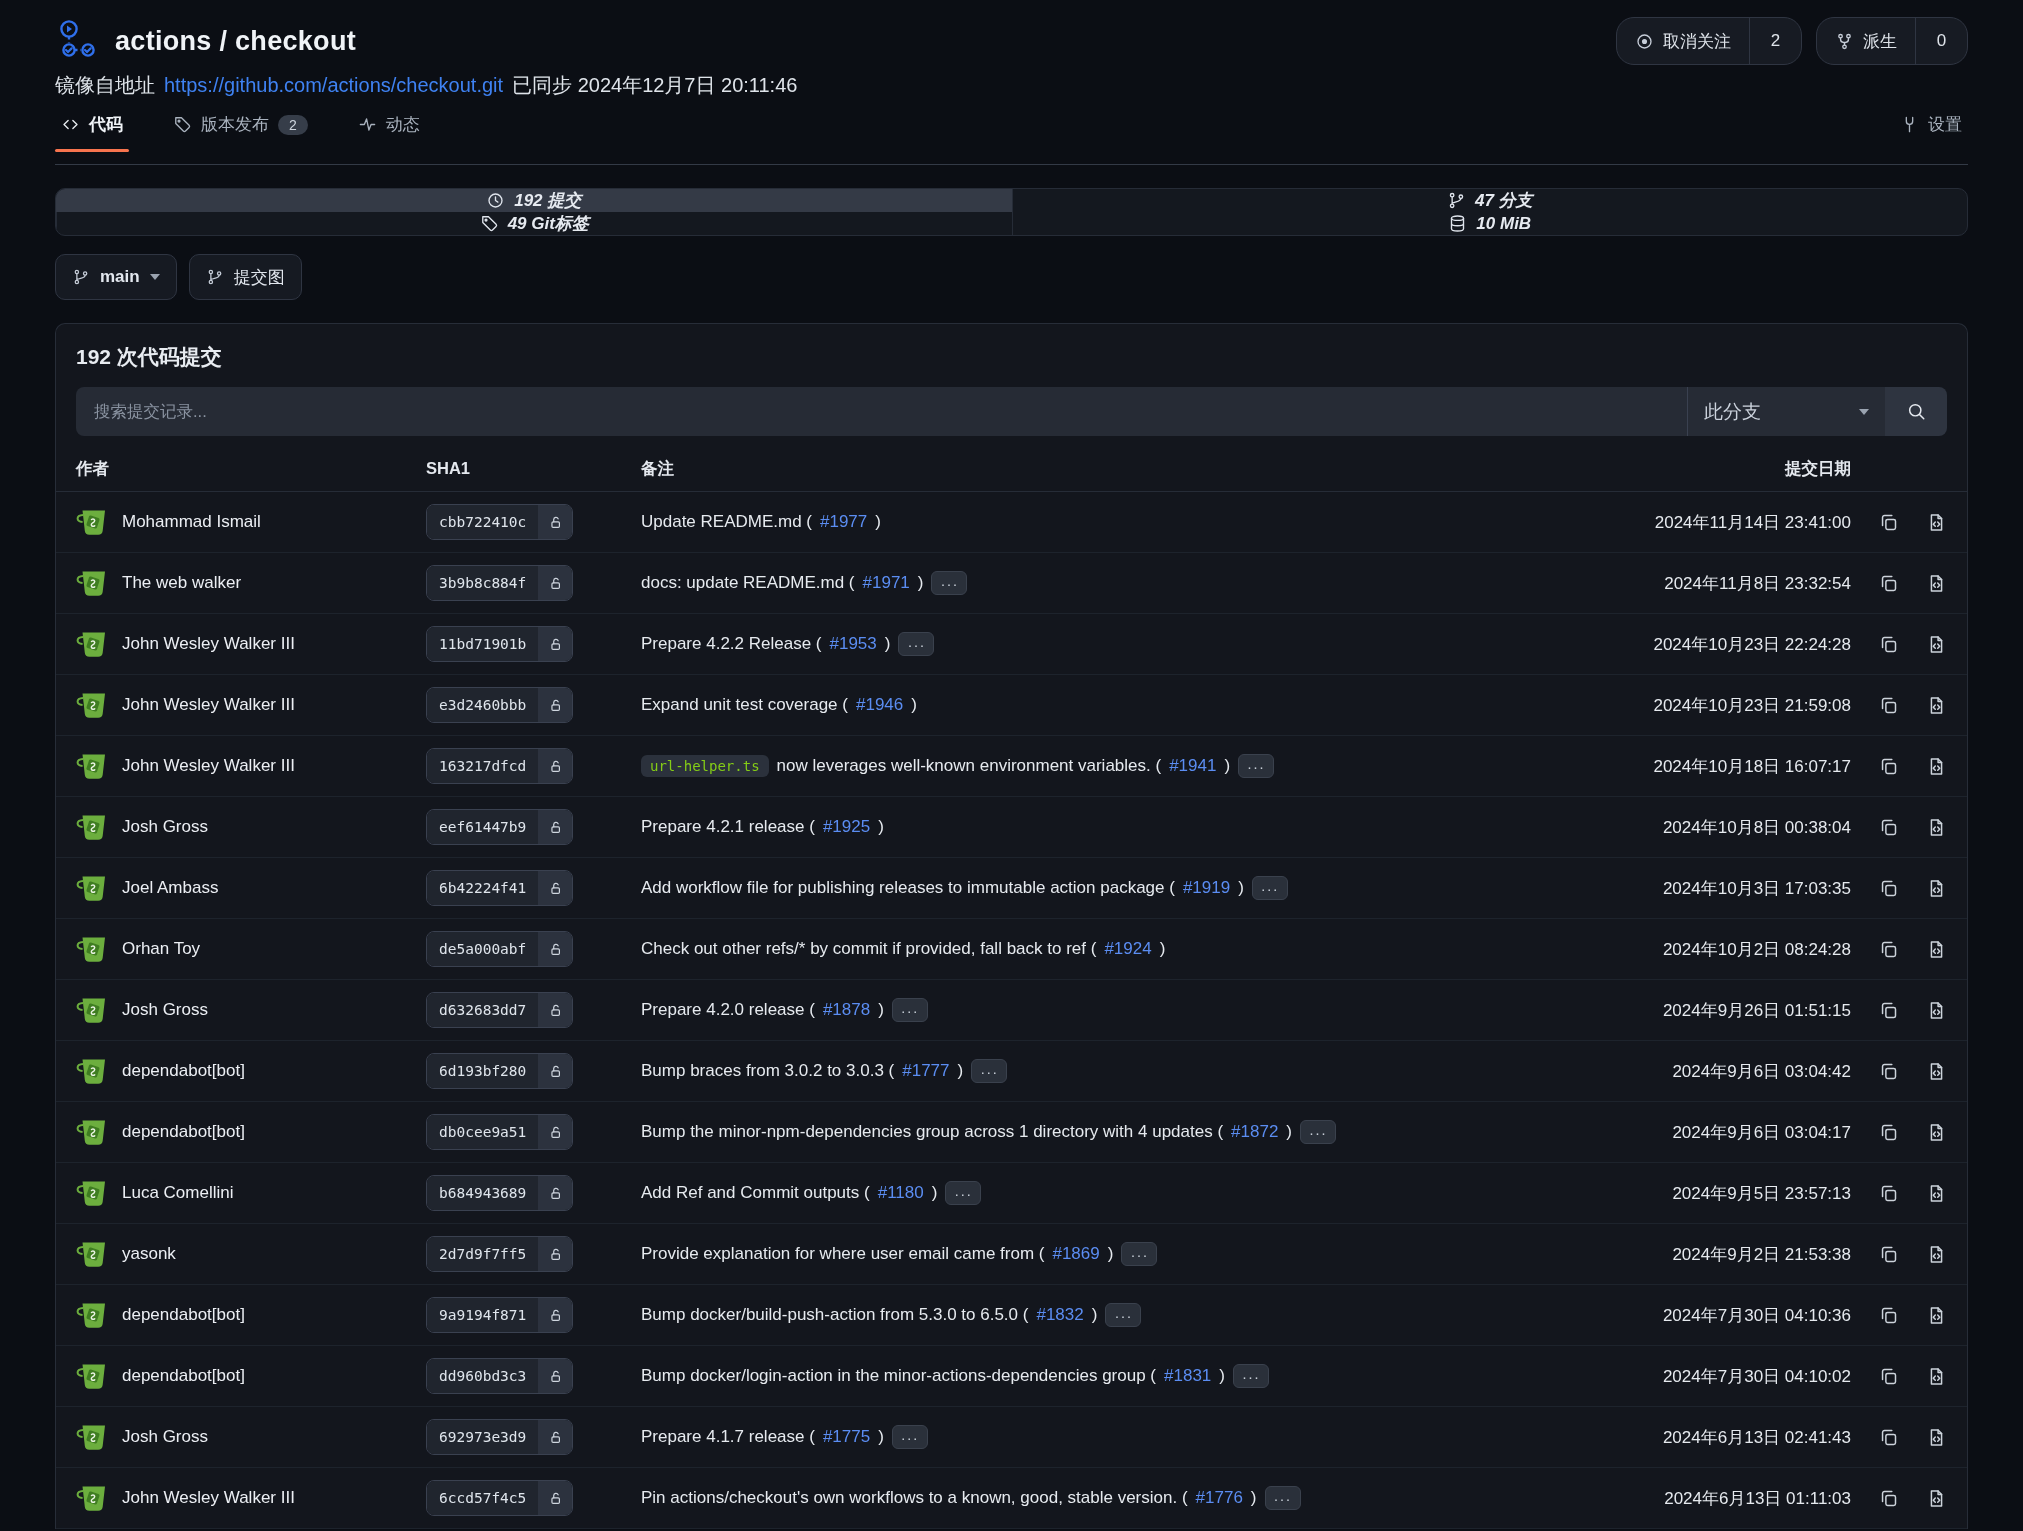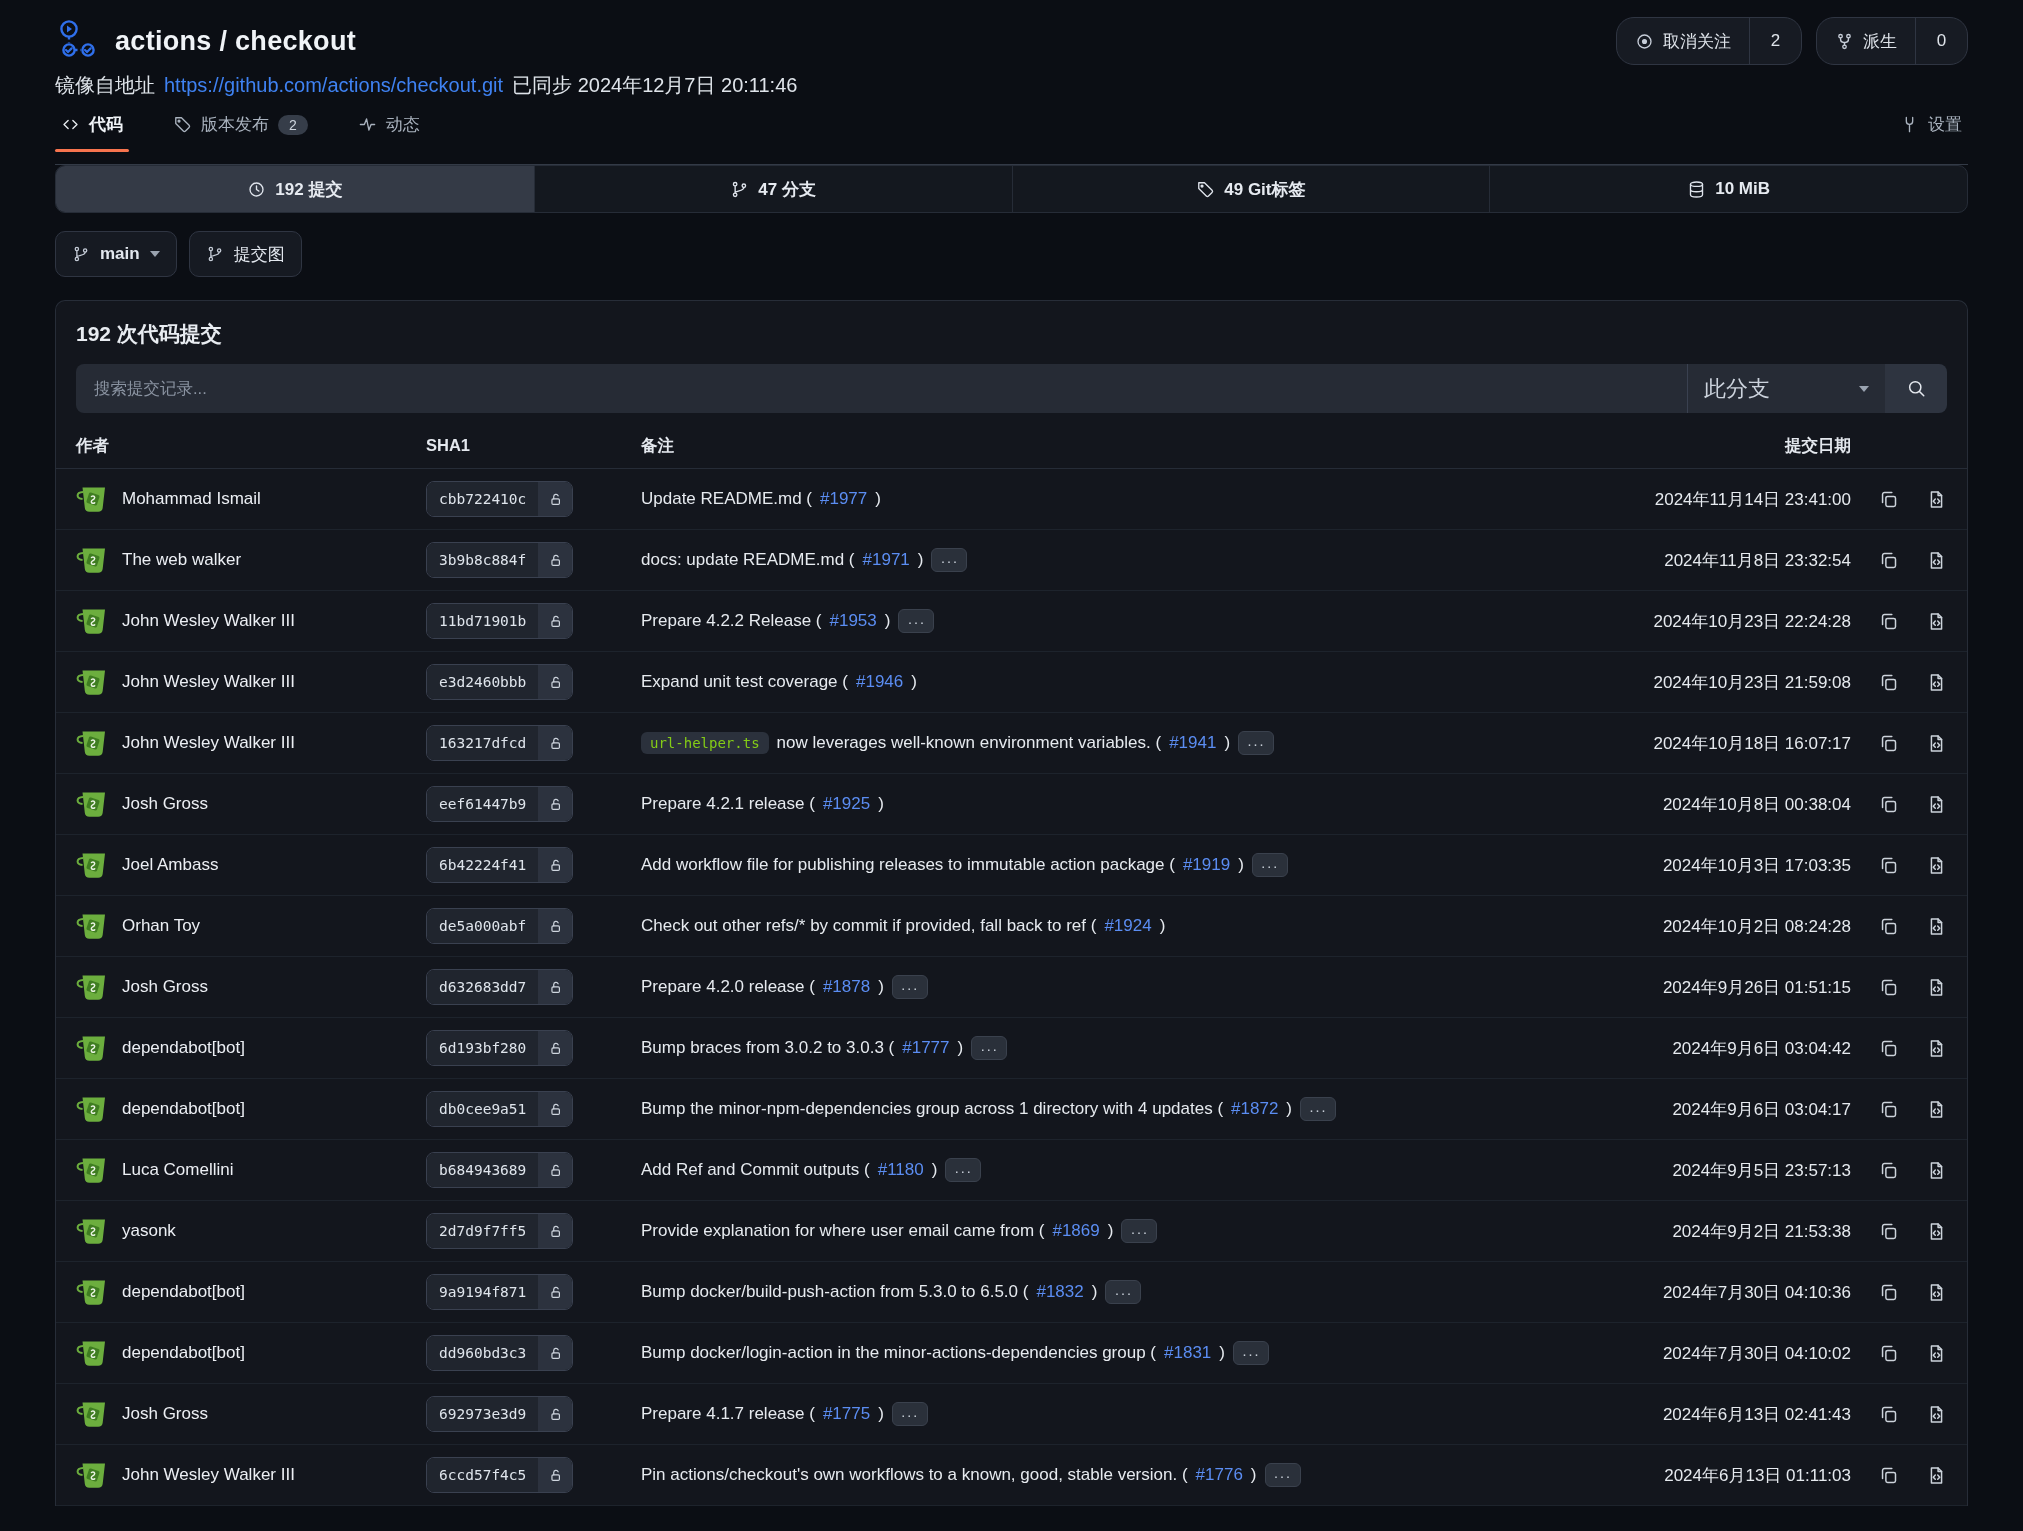--- a/index.html
+++ b/index.html
@@ -30,40 +30,40 @@
   .tabbar { margin-top:14px; display:flex; align-items:flex-start; border-bottom:1px solid #333a46; height:52px; }
   .tab { display:flex; align-items:center; gap:9px; padding:0 6px 15px 6px; margin-right:38px; color:#a9b2be; cursor:pointer; position:relative; font-size:17px; }
   .tab .i { stroke:#a9b2be; }
   .tab.active { color:#f0f3f7; font-weight:bold; }
   .tab.active .i { stroke:#e8ecf1; }
   .tab.active::after { content:""; position:absolute; left:0; right:0; bottom:-1px; height:3px; background:#f7744e; border-radius:2px; }
   .tab-badge { background:#363d49; color:#cfd6df; border-radius:11px; padding:2px 11px; font-size:14px; font-weight:normal; }
   .tab.right { margin-left:auto; margin-right:0; }
 
   
-  .statsbar { display:grid; grid-template-columns:1fr 1fr 1fr 1fr; height:48px; background:#14181f; border:1px solid #262c37; border-radius:10px; overflow:hidden; }
+  .statsbar { margin-top:23px; display:grid; grid-template-columns:1fr 1fr; height:48px; background:#14181f; border:1px solid #262c37; border-radius:10px; overflow:hidden;font-style:italic; }
   .stat { display:flex; align-items:center; justify-content:center; gap:9px; color:#e6eaf0; font-weight:600; cursor:pointer; border-left:1px solid #262c37; }
   .stat:first-child { border-left:none; }
   .stat.active { background:#343a46; }
   .stat .i { stroke:#dfe4ec; }
 
   
   .toolbar { margin-top:18px; display:flex; gap:12px; }
   .tool-btn { display:flex; align-items:center; gap:10px; height:46px; padding:0 16px; background:#161a22; border:1px solid #2f3542; border-radius:10px; color:#e2e7ee; cursor:pointer; }
   .tool-btn b { font-weight:bold; }
   .caret { width:0; height:0; border-left:5px solid transparent; border-right:5px solid transparent; border-top:6px solid #9aa3b0; display:inline-block; }
 
   
   .card { margin-top:23px; background:#13161d; border:1px solid #272d38; border-radius:10px 10px 0 0; border-bottom:none; }
   .card-heading { padding:19px 20px 14px 20px; font-size:21px; font-weight:600; color:#e8ecf1; }
 
   .search-row { display:flex; margin:2px 20px 0 20px; height:49px; }
   .search-input { flex:1; background:#262b35; border:none; outline:none; border-radius:8px 0 0 8px; color:#dfe4ec; font-size:16.5px; padding:0 18px; font-family:inherit; }
   .search-input::placeholder { color:#8a93a1; }
-  .branch-scope { display:flex; align-items:center; justify-content:space-between; width:198px; background:#262b35; border-left:1px solid #3a4150; color:#ccd3dd; padding:0 16px; cursor:pointer; font-size:22px; }
+  .branch-scope { display:flex; align-items:center; justify-content:space-between; width:198px; background:#262b35; border-left:1px solid #3a4150; color:#ccd3dd; padding:0 16px; cursor:pointer; font-size:19px; }
   .search-btn { width:62px; background:#2e3440; border:none; border-radius:0 8px 8px 0; display:flex; align-items:center; justify-content:center; cursor:pointer; }
 
   
   .thead, .row { display:grid; grid-template-columns:350px 215px 1fr auto; align-items:center; padding:0 20px; }
   .thead { height:46px; margin-top:10px; border-bottom:1px solid #262c37; font-weight:bold; color:#e4e8ee; font-size:16.5px; }
   .th-date { text-align:right; padding-right:96px; }
   .row { height:61px; border-bottom:1px solid #1d232c; }
   .cell-author { display:flex; align-items:center; gap:12px; }
   .author-name { color:#eceff4; }
   .sha-badge { display:inline-flex; align-items:stretch; border:1px solid #3a4150; border-radius:8px; overflow:hidden; height:36px; cursor:pointer; }

